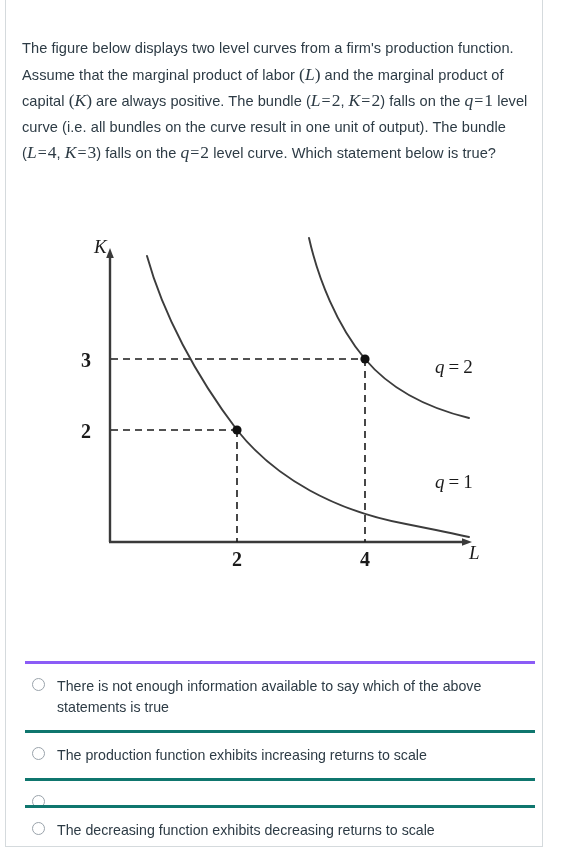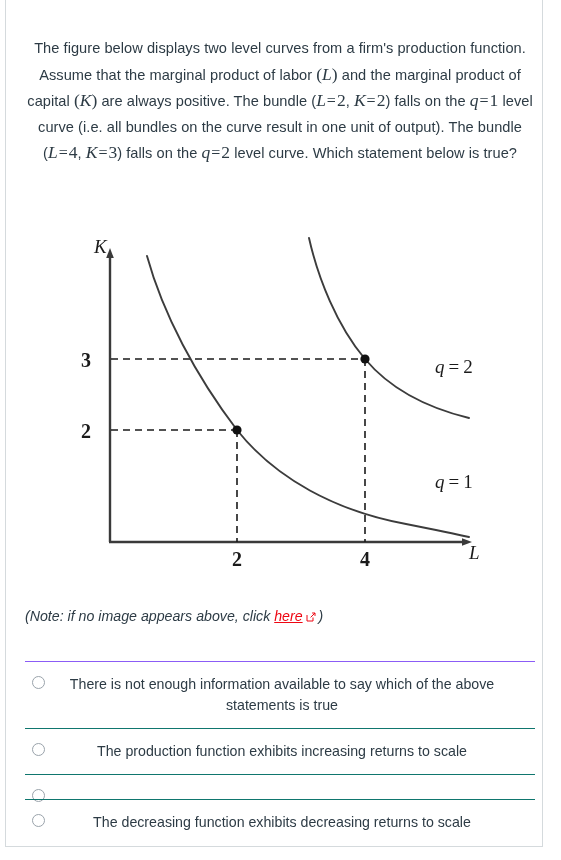--- a/index.html
+++ b/index.html
@@ -13,21 +13,20 @@
     font-family: "Liberation Sans", sans-serif;
     -webkit-font-smoothing: antialiased;
   }
 
   .page {
     position: relative;
     width: 561px;
     height: 860px;
     background: #ffffff;
     overflow: hidden;
-    text-align: center;
   }
 
   
   .question-card {
     position: absolute;
     left: 5px;
     top: -2px;
     width: 538px;
     height: 849px;
     background: #ffffff;
@@ -106,27 +105,27 @@
 
   
   .answers {
     position: absolute;
     left: 19px;
     top: 663px;
     width: 510px;
   }
   .answer-row {
     position: relative;
-    border-top: 1px solid #0f766e;
+    border-top: 3px solid #0f766e;
     padding: 12px 0 12px 32px;
     min-height: 22px;
     box-sizing: border-box;
     cursor: pointer;
   }
-  .answer-row:first-child { border-top: 1px solid #8b5cf6; }
+  .answer-row:first-child { border-top: 3px solid #8b5cf6; }
   .answer-label {
     color: #2d3b45;
     font-size: 14.2px;
     line-height: 21px;
     display: block;
     max-width: 450px;
   }
   .radio {
     position: absolute;
     left: 7px;
@@ -200,29 +199,20 @@
 
         <text x="429" y="147" font-family="Liberation Serif, serif" font-size="19" fill="#1a1a1a">
           <tspan font-style="italic">q</tspan><tspan dx="4">=</tspan><tspan dx="4">2</tspan>
         </text>
         <text x="429" y="262" font-family="Liberation Serif, serif" font-size="19" fill="#1a1a1a">
           <tspan font-style="italic">q</tspan><tspan dx="4">=</tspan><tspan dx="4">1</tspan>
         </text>
       </svg>
     </div>
 
-    <div class="note">
-      <span>(Note: if no image appears above, click </span><span class="link">here</span><span class="ext-icon">
-        <svg width="10" height="10" viewBox="0 0 10 10">
-          <path d="M1 3 L1 9 L7 9 L7 5.5" fill="none" stroke="#ee0612" stroke-width="1"></path>
-          <path d="M4.6 5.4 L9 1" fill="none" stroke="#ee0612" stroke-width="1"></path>
-          <path d="M6.1 1 L9 1 L9 3.9" fill="none" stroke="#ee0612" stroke-width="1"></path>
-        </svg>
-      </span><span>)</span>
-    </div>
 
     <div class="answers">
 
       <div class="answer-row">
         <span class="radio"></span>
         <span class="answer-label">There is not enough information available to say which of the above statements is true</span>
       </div>
 
       <div class="answer-row">
         <span class="radio"></span>

